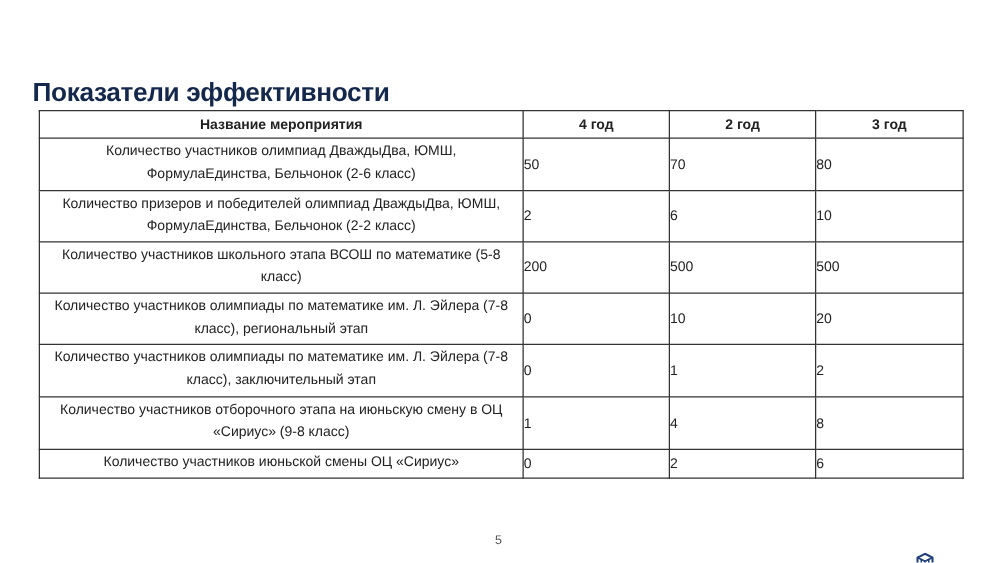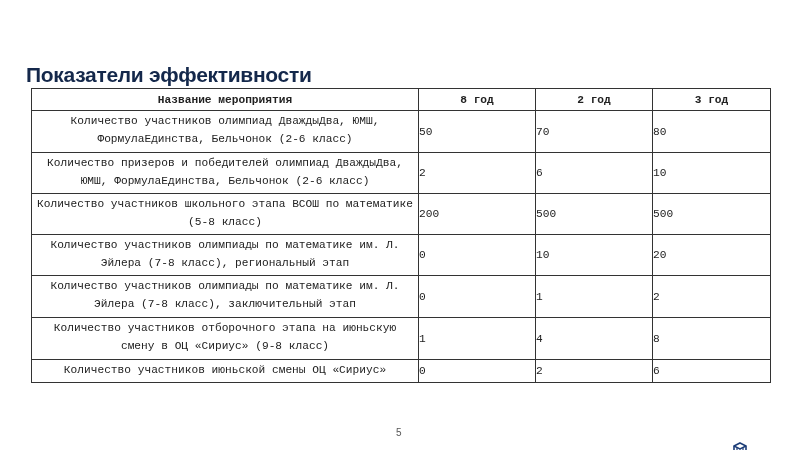--- a/index.html
+++ b/index.html
@@ -1,19 +1,19 @@
 <!DOCTYPE html>
 <html><head>
   <meta charset="utf-8">
   <style>
     html, body { margin: 0; padding: 0; background: #ffffff; }
     body { width: 800px; height: 450px; position: relative; overflow: hidden; font-family: "Liberation Sans", sans-serif; }
     .title { position: absolute; left: 26px; top: 22px; font-size: 21px; font-weight: bold; color: #14284b; letter-spacing: -0.3px; margin-top: 41px; }
     table.kpi { position: absolute; left: 31px; top: 88px; width: 739px; border-collapse: collapse; table-layout: fixed; }
-    table.kpi th, table.kpi td { border: 1.5px solid #333333; font-size: 11.2px; color: #222222; padding: 0; font-family: Liberation Mono, monospace; }
+    table.kpi th, table.kpi td { border: 1.5px solid #333333; font-size: 11.2px; color: #222222; padding: 0; }
     table.kpi th { height: 21px; font-weight: bold; text-align: center; }
     table.kpi td.name { text-align: center; vertical-align: top; line-height: 18px; padding: 1px 2px 3px 2px; }
     table.kpi td.val { text-align: left; vertical-align: middle; }
     col.c0 { width: 387px; } col.c1 { width: 117px; } col.c2 { width: 117px; } col.c3 { width: 118px; }
     .page-num { position: absolute; left: 396px; top: 427px; font-size: 10px; color: #555555; }
     .logo { position: absolute; left: 732px; top: 424px; display: flex; align-items: center; gap: 2px; color: #1d3e78; }
     .logo-text { font-size: 12px; font-weight: bold; letter-spacing: -0.2px; margin-top: 40px; }
   </style>
 </head>
 <body>
@@ -23,34 +23,34 @@
 <table class="kpi">
   <colgroup>
       <col class="c0">
       <col class="c1">
       <col class="c2">
       <col class="c3">
     </colgroup>
   <thead>
     <tr>
       <th>Название мероприятия</th>
-      <th>8 год</th>
+      <th>4 год</th>
       <th>2 год</th>
       <th>3 год</th>
     </tr>
   </thead>
   <tbody id="tbody">
       <tr style="height: 42px;">
         <td class="name">Количество  участников олимпиад ДваждыДва, ЮМШ, ФормулаЕдинства, Бельчонок (2-6 класс)</td>
         <td class="val">50</td>
         <td class="val">70</td>
         <td class="val">80</td>
       </tr>
       <tr style="height: 41px;">
-        <td class="name">Количество  призеров и победителей олимпиад ДваждыДва, ЮМШ, ФормулаЕдинства, Бельчонок (2-6 класс)</td>
+        <td class="name">Количество  призеров и победителей олимпиад ДваждыДва, ЮМШ, ФормулаЕдинства, Бельчонок (2-2 класс)</td>
         <td class="val">2</td>
         <td class="val">6</td>
         <td class="val">10</td>
       </tr>
       <tr style="height: 31px;">
         <td class="name">Количество участников школьного этапа ВСОШ по математике (5-8 класс)</td>
         <td class="val">200</td>
         <td class="val">500</td>
         <td class="val">500</td>
       </tr>

